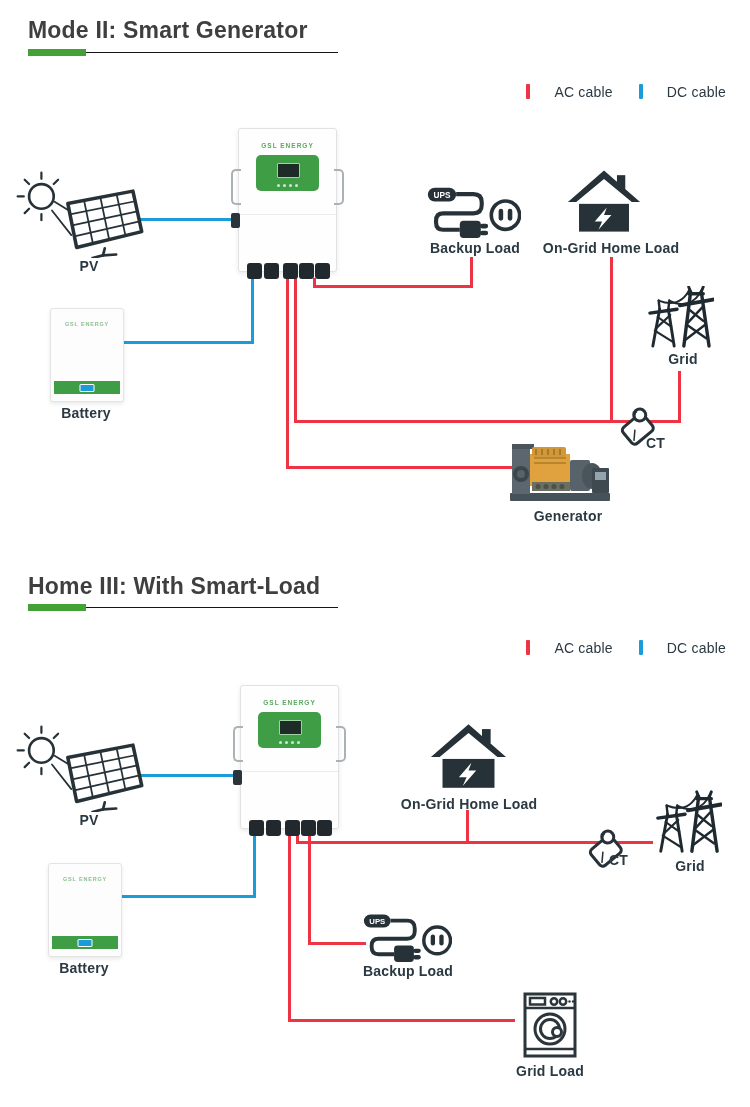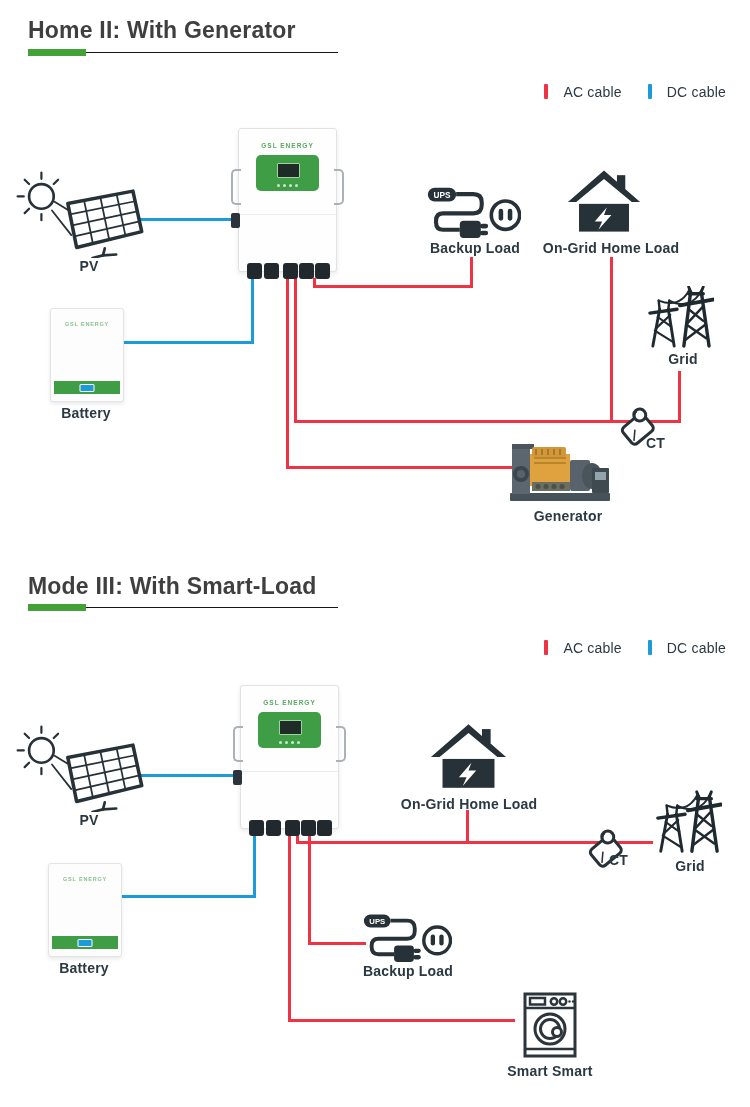--- a/index.html
+++ b/index.html
@@ -8,21 +8,21 @@
     font-family:"Liberation Sans",sans-serif;
   }
   section{position:absolute;inset:0}
   .title{
     position:absolute;font-size:23px;font-weight:700;letter-spacing:.2px;
     color:var(--title_text,#3f3f3f);white-space:nowrap;
   }
   .rule{position:absolute;height:1.4px;background:#151515}
   .rule-green{position:absolute;height:7px;background:var(--accent_green,#44a138)}
   .legend{position:absolute;right:24px;display:flex;gap:26px;align-items:center}
-  .legend .item{display:flex;gap:15px;}
+  .legend .item{display:flex;gap:24px;}
   .leg-bar{width:4px;height:15px;border-radius:1px}
   .leg-bar.acb{background:var(--ac_cable,#ee3345)}
   .leg-bar.dcb{background:var(--dc_cable,#1b9cd8)}
   .leg-lbl{font-size:14px;font-weight:400;color:var(--label_text,#2b3942);letter-spacing:.2px}
   .lbl{
     position:absolute;transform:translateX(-50%);font-size:14px;font-weight:700;
     color:var(--label_text,#2b3942);letter-spacing:.2px;white-space:nowrap;
   }
   .lbl.small{transform:none;font-size:14px}
   .wire{position:absolute}
@@ -181,21 +181,21 @@
           <circle cx="51" cy="11.5" r="1.2" fill="#2b353b" stroke="none"></circle>
         <circle cx="28" cy="39" r="15" stroke-width="3"></circle>
         <circle cx="28" cy="39" r="9.5" stroke-width="3"></circle>
         <circle cx="35" cy="42" r="4.5" stroke-width="3"></circle>
       </g>
     </symbol>
   </defs>
 </svg>
 
 <section>
-  <div class="title" style="left:28px;top:17px">Home II: With Generator</div>
+  <div class="title" style="left:28px;top:17px">Mode II: Smart Generator</div>
   <div class="rule" style="left:28px;top:52px;width:310px"></div>
   <div class="rule-green" style="left:28px;top:49px;width:58px"></div>
 
   <div class="legend" style="top:84px">
     <div class="item">
       <span class="leg-bar acb"></span>
       <span class="leg-lbl">AC cable</span>
     </div>
     <div class="item">
       <span class="leg-bar dcb"></span>
@@ -272,21 +272,21 @@
     </svg>
   <div class="lbl small" style="left:646px;top:435px">CT</div>
 
   <svg class="icon" style="left:508px;top:438px;width:104px;height:66px">
       <use href="#sym-gen"></use>
     </svg>
   <div class="lbl" style="left:568px;top:508px">Generator</div>
 </section>
 
 <section>
-  <div class="title" style="left:28px;top:573px">Mode III: With Smart-Load</div>
+  <div class="title" style="left:28px;top:573px">Home III: With Smart-Load</div>
   <div class="rule" style="left:28px;top:607px;width:310px"></div>
   <div class="rule-green" style="left:28px;top:604px;width:58px"></div>
 
   <div class="legend" style="top:640px">
     <div class="item">
       <span class="leg-bar acb"></span>
       <span class="leg-lbl">AC cable</span>
     </div>
     <div class="item">
       <span class="leg-bar dcb"></span>
@@ -357,14 +357,14 @@
   <div class="lbl" style="left:690px;top:858px">Grid</div>
 
   <svg class="icon" style="left:362px;top:912px;width:90px;height:50px">
       <use href="#sym-backup"></use>
     </svg>
   <div class="lbl" style="left:408px;top:963px">Backup Load</div>
 
   <svg class="icon" style="left:522px;top:990px;width:56px;height:70px">
       <use href="#sym-washer"></use>
     </svg>
-  <div class="lbl" style="left:550px;top:1063px">Smart Smart</div>
+  <div class="lbl" style="left:550px;top:1063px">Grid Load</div>
 </section>
 
 </body></html>

